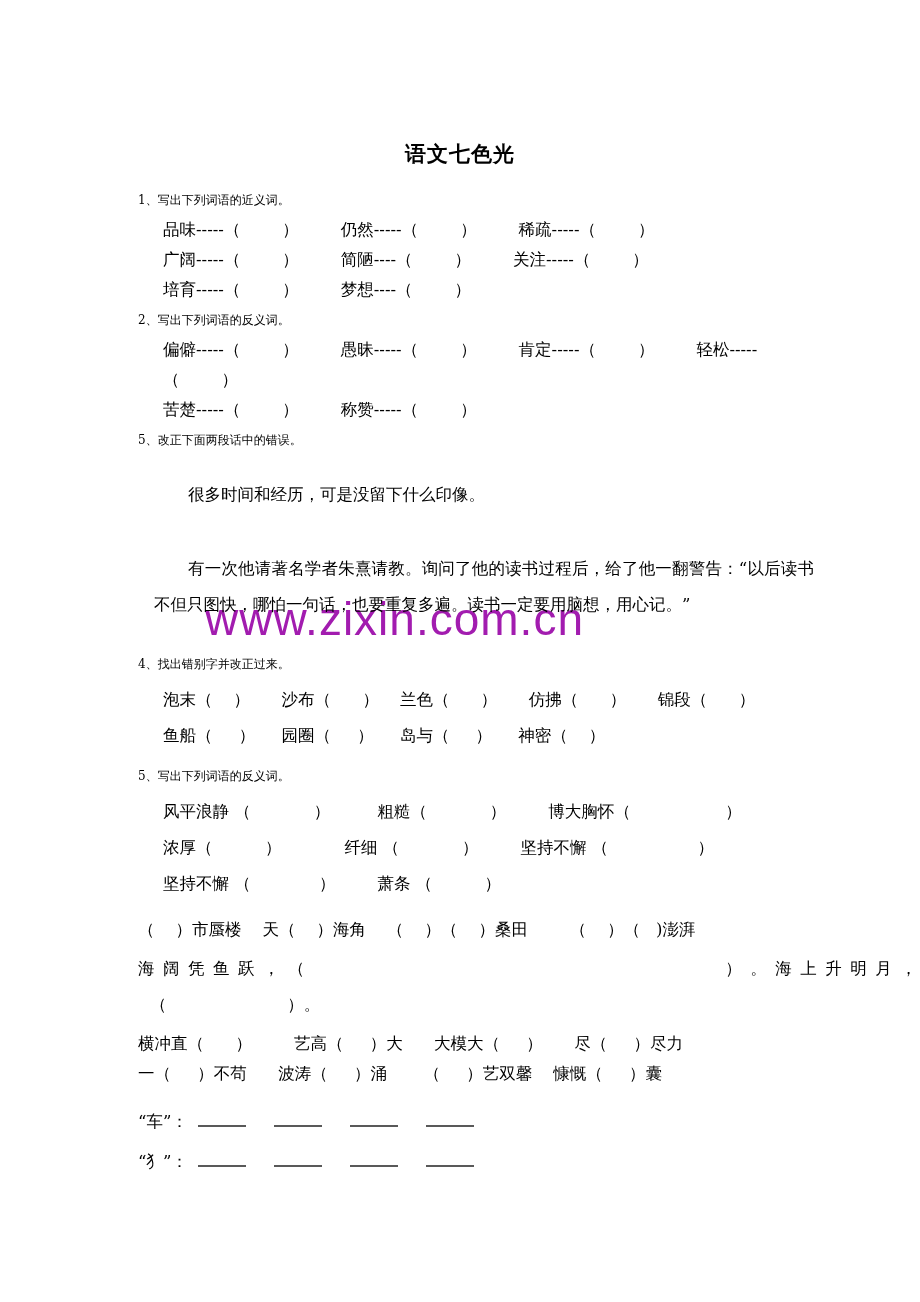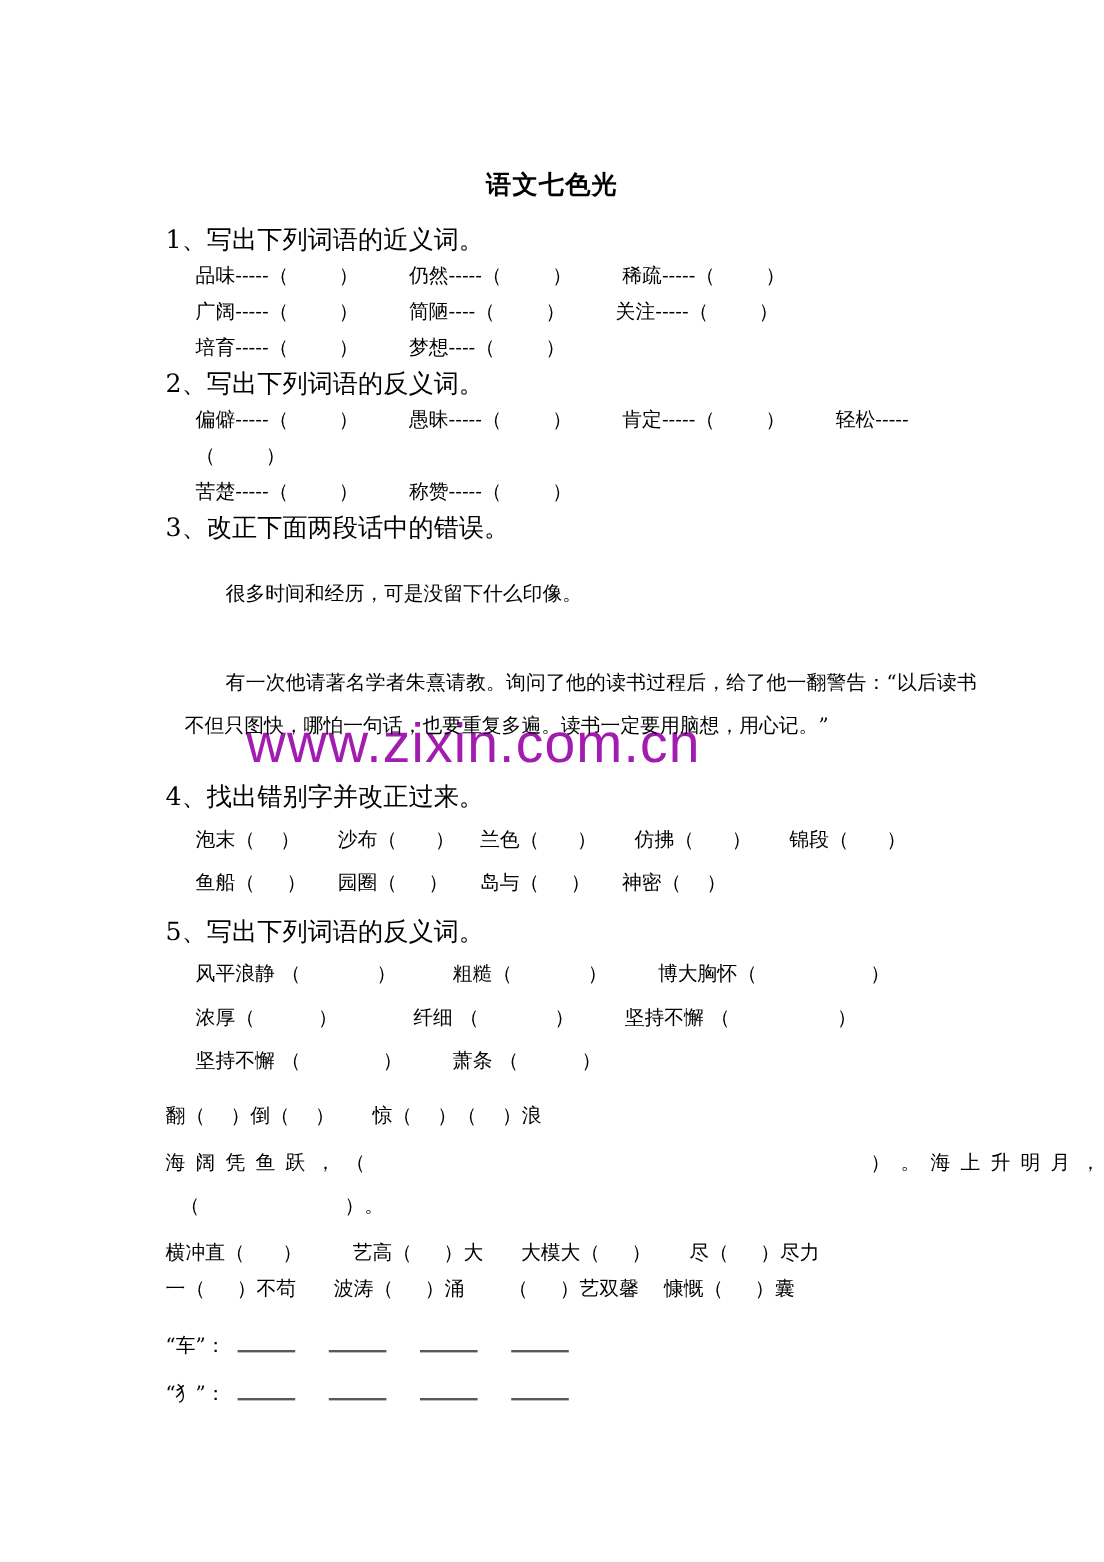--- a/index.html
+++ b/index.html
@@ -52,21 +52,21 @@
     font-weight: bold;
     letter-spacing: 1px;
     margin: 0 0 18px 0;
     line-height: 1.3;
   }
 
   
   .q-head {
     margin: 0;
     padding: 0 0 0 138px;
-    font-size: 21px;
+    font-size: 12px;
     line-height: 30px;
     white-space: pre;
   }
 
   .q-line {
     margin: 0;
     padding: 0 16px 0 163px;
     font-size: 16.5px;
     line-height: 30px;
     white-space: pre;
@@ -149,21 +149,21 @@
     </div>
 
     <div>
       <div class="q-head">2、写出下列词语的反义词。</div>
       <div class="q-line">偏僻-----（        ）        愚昧-----（        ）        肯定-----（        ）        轻松-----</div>
       <div class="q-line">（        ）</div>
       <div class="q-line">苦楚-----（        ）        称赞-----（        ）</div>
     </div>
 
     <div>
-      <div class="q-head">3、改正下面两段话中的错误。</div>
+      <div class="q-head">5、改正下面两段话中的错误。</div>
       <div class="gap-sm"></div>
       <div class="para">很多时间和经历，可是没留下什么印像。</div>
       <div class="gap-sm"></div>
       <div class="para">有一次他请著名学者朱熹请教。询问了他的读书过程后，给了他一翻警告：“以后读书不但只图快，哪怕一句话，也要重复多遍。读书一定要用脑想，用心记。”</div>
     </div>
 
     <div class="gap-md"></div>
 
     <div>
       <div class="q-head">4、找出错别字并改正过来。</div>
@@ -182,21 +182,21 @@
       <div class="gap-sm"></div>
       <div class="q-line">浓厚（          ）            纤细 （            ）        坚持不懈 （                 ）</div>
       <div class="gap-sm"></div>
       <div class="q-line">坚持不懈 （             ）        萧条 （          ）</div>
     </div>
 
     <div class="gap-md"></div>
 
     <div>
       <div class="gap-sm"></div>
-      <div class="q-line-wrap">翻（    ）倒（    ）      惊（    ）（    ）浪</div>
+      <div class="q-line-wrap">（    ）市蜃楼    天（    ）海角    （    ）（    ）桑田        （    ）（   )澎湃</div>
       <div class="gap-sm"></div>
       <div class="spread">海阔凭鱼跃，（                              ）。海上升明月，</div>
       <div class="spread2">（                       ）。</div>
       <div class="gap-sm"></div>
       <div class="q-line-wrap">横冲直（      ）        艺高（     ）大      大模大（     ）      尽（     ）尽力</div>
       <div class="q-line-wrap">一（     ）不苟      波涛（     ）涌       （     ）艺双馨    慷慨（     ）囊</div>
     </div>
 
     <div class="gap-md"></div>
 

